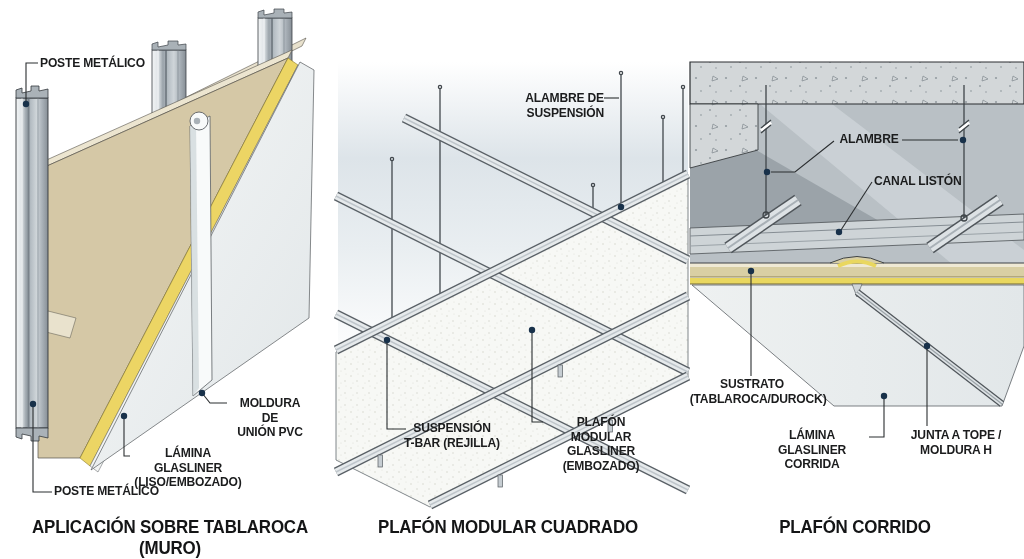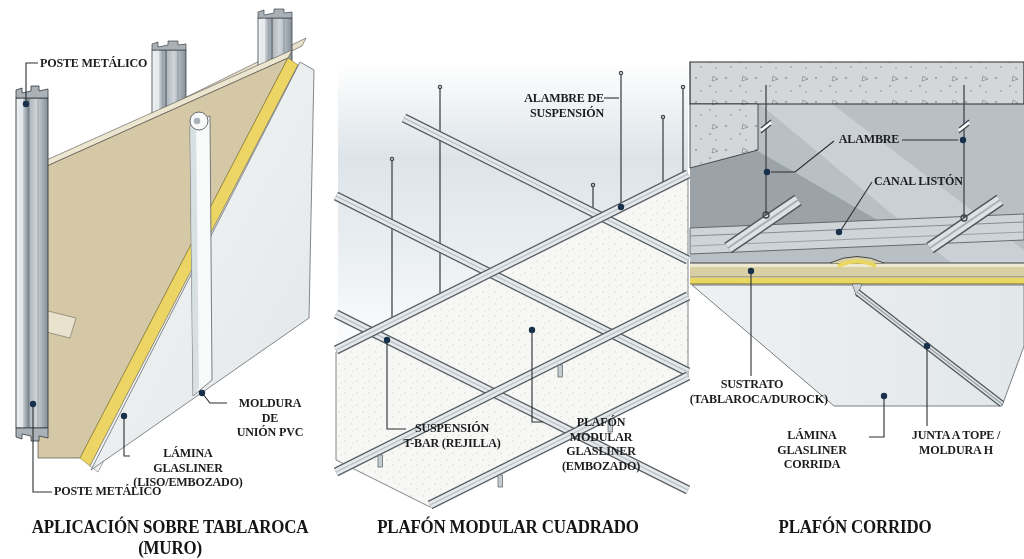--- a/index.html
+++ b/index.html
@@ -1,17 +1,17 @@
 <!DOCTYPE html>
 <html><head>
 <meta charset="utf-8">
 <style>
   html,body{margin:0;padding:0;background:#fff;}
   .canvas{position:relative;width:1024px;height:559px;background:#ffffff;overflow:hidden;
-          font-family:Liberation Serif, serif;}
+          font-family:Liberation Sans, sans-serif;}
   .canvas svg{position:absolute;left:0;top:0;}
   .lbl{position:absolute;font-weight:700;font-size:13px;line-height:1.12;color:#1b1c1d;
        letter-spacing:-0.2px;white-space:pre-line;transform:scaleX(.93);}
   .lbl.c{text-align:center;transform-origin:center top;}
   .lbl.l{text-align:left;transform-origin:left top;}
   .lbl.r{text-align:right;transform-origin:right top;}
   .ttl{position:absolute;font-weight:700;font-size:18px;color:#141516;text-align:center;
        letter-spacing:-0.2px;transform:scaleX(.94);transform-origin:center top;}
 </style>
 </head>

